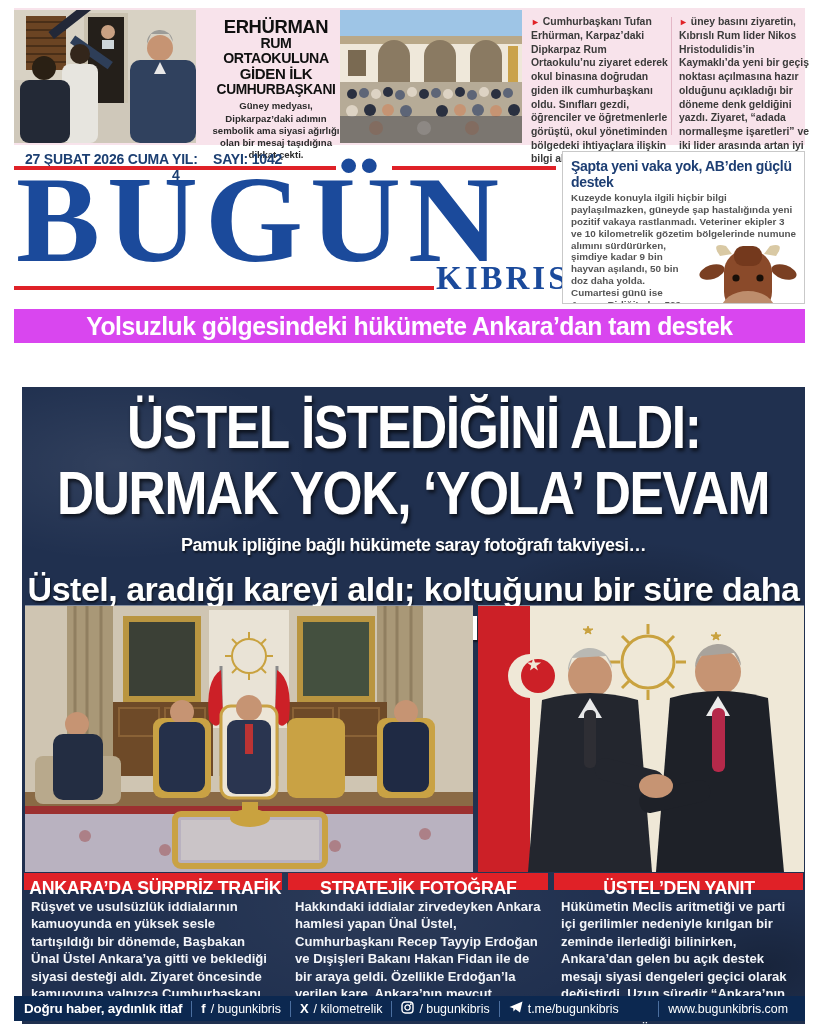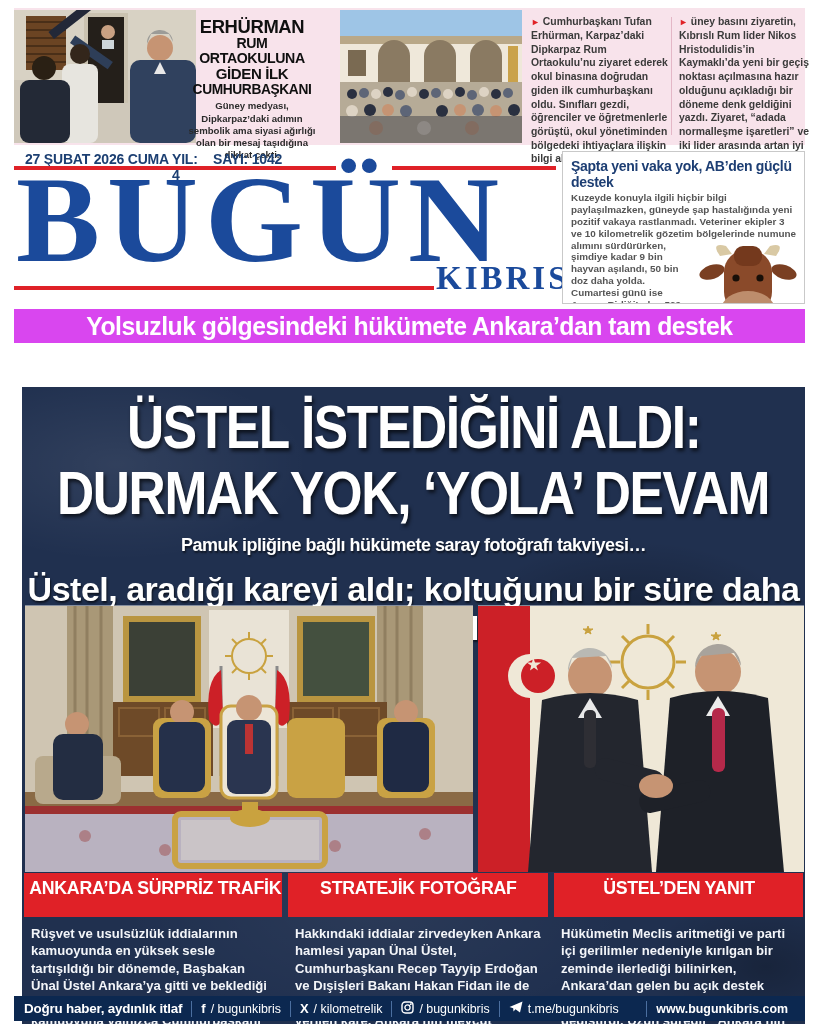--- a/index.html
+++ b/index.html
@@ -4,21 +4,21 @@
 <style>
   html,body{margin:0;padding:0;background:#e9e9e9;}
   #page{position:relative;width:819px;height:1024px;background:#ffffff;overflow:hidden;
         font-family:"Liberation Sans",sans-serif;}
 
   
   .topstrip{position:absolute;left:14px;top:8px;width:791px;height:137px;background:#f8e3eb;}
   .tphoto{position:absolute;top:2px;height:133px;overflow:hidden;background:#cfc8ba;}
   .tp1{left:0;width:182px;}
   .tp2{left:326px;width:182px;}
-  .theadbox{position:absolute;left:166px;top:2px;width:144px;height:133px;text-align:center;color:#101010;}
+  .theadbox{position:absolute;left:190px;top:2px;width:144px;height:133px;text-align:center;color:#101010;}
   .thl{font-weight:bold;line-height:1.02;letter-spacing:-0.4px;transform:scaleX(.97);}
   .thl1{font-size:19px;margin-top:7px;}
   .thl2{font-size:14.6px;}
   .thl3{font-size:15.5px;}
   .thl4{font-size:14.2px;margin-bottom:3px;}
   .tsub{font-size:9.6px;font-weight:bold;color:#2b2b2b;line-height:1.28;padding:1px 5px;}
   .tcol{position:absolute;top:7px;width:137px;font-size:10.4px;line-height:1.32;color:#3a3a3a;font-weight:bold;}
   .tcol .arr{color:#e02127;font-size:9px;}
   .tc1{left:517px;}
   .tc2{left:665px;width:138px;}
@@ -66,32 +66,32 @@
         text-shadow:1px 2px 2px rgba(0,0,0,.6);}
   .sl1{top:148px;font-size:18px;letter-spacing:-0.5px;}
   .sl2{top:183px;font-size:34px;letter-spacing:-0.5px;}
 
   .mainphoto{position:absolute;top:218px;height:266px;overflow:hidden;border-top:1px solid rgba(255,255,255,.45);}
   .mp1{left:3px;width:448px;}
   .mp2{left:456px;width:326px;}
 
   .artcol{position:absolute;top:486px;}
   .ac1{left:2px;width:258px;} .ac2{left:266px;width:260px;} .ac3{left:532px;width:249px;}
-  .artbar{height:44px;background:#e02127;color:#fff;text-align:center;}
+  .artbar{height:17px;background:#e02127;color:#fff;text-align:center;}
   .artbar span{display:inline-block;font-size:18.5px;font-weight:bold;line-height:29px;letter-spacing:-0.3px;transform:scaleX(.96);white-space:nowrap;}
   .artbody{padding:8px 7px 0 7px;font-size:13.1px;line-height:1.33;color:#f3f5f9;font-weight:bold;}
 
   
   .footer{position:absolute;left:14px;top:996px;width:791px;height:25px;background:#0c2850;
           display:flex;align-items:center;color:#fff;box-sizing:border-box;padding:0 8px;}
   .fitem{display:flex;align-items:center;gap:5px;padding:0 9px;font-size:12.4px;height:16px;}
   .fsep{border-left:1px solid #4b6fa0;}
   .fslogan{font-weight:bold;font-size:13.4px;padding-left:2px;letter-spacing:-0.2px;}
   .fglyph{font-weight:bold;font-size:13px;}
-  .fsite{margin-left:auto;font-weight:bold;}
+  .fsite{margin-left:auto;}
 </style>
 </head>
 <body>
 
 <div id="page">
 
   <div class="topstrip">
 
     <div class="tphoto tp1">
       <svg width="182" height="133" viewBox="0 0 182 133">

